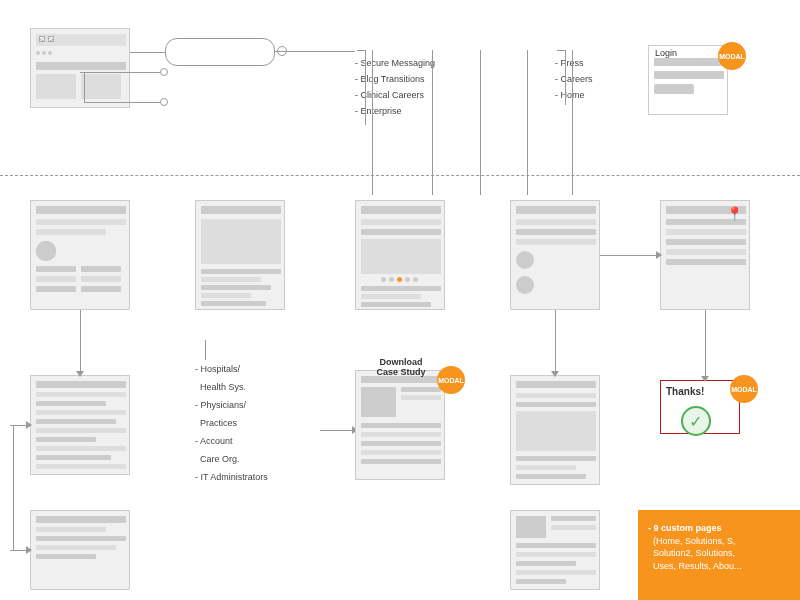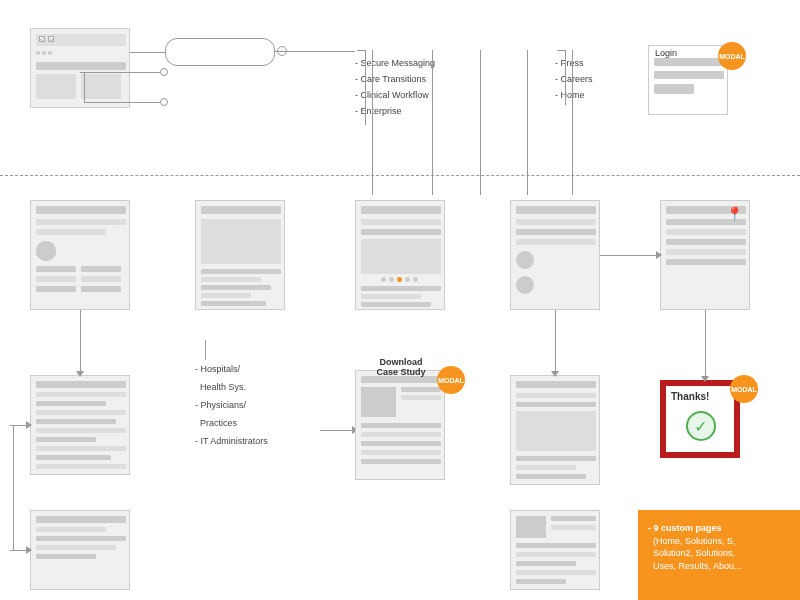--- a/index.html
+++ b/index.html
@@ -158,22 +158,22 @@
 <div class="wf-label" style="left:462px; top:33px; font-size:11px;"></div>
 
 <div class="wf-label" style="left:510px; top:33px; font-size:11px;"></div>
 
 <div class="wf-label" style="left:555px; top:33px; font-size:11px;"></div>
 
 <div class="wf-label" style="left:601px; top:33px; font-size:11px;"></div>
 
 <div style="position:absolute; left:355px; top:55px; font-size:9px; color:#444; line-height:16px;">
   <div>- <span>Secure Messaging</span></div>
-  <div>- <span>Care Transitions</span></div>
-  <div>- <span>Clinical Workflow</span></div>
+  <div>- <span>Blog Transitions</span></div>
+  <div>- <span>Clinical Careers</span></div>
   <div>- <span>Enterprise</span></div>
 </div>
 
 <div class="wf-line-v" style="left:365px; top:50px; height:75px;"></div>
 <div class="wf-line-h" style="left:357px; top:50px; width:8px;"></div>
 
 <div style="position:absolute; left:555px; top:55px; font-size:9px; color:#444; line-height:16px;">
   <div>- <span>Press</span></div>
   <div>- <span>Careers</span></div>
   <div>- <span>Home</span></div>
@@ -294,20 +294,21 @@
   <div class="wf-inner-bar" style="left:5px;top:88px;width:90px;height:5px;background:#ddd;"></div>
 </div>
 <div class="wf-label" style="left:35px;top:480px;text-align:center;width:90px;white-space:pre-line;"></div>
 
 <div class="wf-line-v" style="left:80px; top:310px; height:65px;"></div>
 <div style="position:absolute;left:76px;top:371px;border-top:6px solid #999;border-left:4px solid transparent;border-right:4px solid transparent;"></div>
 
 <div style="position:absolute; left:195px; top:360px; font-size:9px; color:#444; line-height:18px;">
   <div>- <span>Hospitals/<br>&nbsp;&nbsp;Health Sys.</span></div>
   <div>- <span>Physicians/<br>&nbsp;&nbsp;Practices</span></div>
+  <div>- <span>Account<br>&nbsp;&nbsp;Care Org.</span></div>
   <div>- <span>IT Administrators</span></div>
 </div>
 <div class="wf-line-v" style="left:205px; top:340px; height:20px;"></div>
 
 <div class="wf-line-h" style="left:320px; top:430px; width:35px;"></div>
 <div style="position:absolute;left:352px;top:426px;border-left:6px solid #999;border-top:4px solid transparent;border-bottom:4px solid transparent;"></div>
 
 <div class="wf-box" style="left:355px; top:370px; width:90px; height:110px;">
   <div class="wf-inner-bar" style="left:5px;top:5px;width:80px;height:7px;"></div>
   <div class="wf-inner-rect" style="left:5px;top:16px;width:35px;height:30px;background:#ccc;"></div>
@@ -329,21 +330,21 @@
   <div class="wf-inner-rect" style="left:5px;top:35px;width:80px;height:40px;background:#ddd;"></div>
   <div class="wf-inner-bar" style="left:5px;top:80px;width:80px;height:5px;"></div>
   <div class="wf-inner-bar" style="left:5px;top:89px;width:60px;height:5px;background:#ddd;"></div>
   <div class="wf-inner-bar" style="left:5px;top:98px;width:70px;height:5px;"></div>
 </div>
 <div class="wf-label" style="left:535px;top:490px;"></div>
 
 <div class="wf-line-v" style="left:555px; top:310px; height:65px;"></div>
 <div style="position:absolute;left:551px;top:371px;border-top:6px solid #999;border-left:4px solid transparent;border-right:4px solid transparent;"></div>
 
-<div class="wf-box-white" style="left:660px; top:380px; width:80px; height:78px; border:6px solid #b91c1c;">
+<div class="wf-box-white" style="left:660px; top:380px; width:80px; height:54px; border:1px solid #b91c1c;">
   <div class="wf-label" style="left:5px;top:5px;font-weight:bold;font-size:10px;">Thanks!</div>
   <div style="position:absolute;left:20px;top:25px;width:30px;height:30px;border-radius:50%;background:#e8f5e9;border:2px solid #4caf50;display:flex;align-items:center;justify-content:center;color:#4caf50;font-size:16px;">✓</div>
 </div>
 <div class="orange-badge" style="left:730px; top:375px; width:28px; height:28px; font-size:7px;">MODAL</div>
 
 <div class="wf-line-v" style="left:705px; top:310px; height:70px;"></div>
 <div style="position:absolute;left:701px;top:376px;border-top:6px solid #999;border-left:4px solid transparent;border-right:4px solid transparent;"></div>
 
 <div class="wf-box" style="left:30px; top:510px; width:100px; height:80px;">
   <div class="wf-inner-bar" style="left:5px;top:5px;width:90px;height:7px;"></div>

